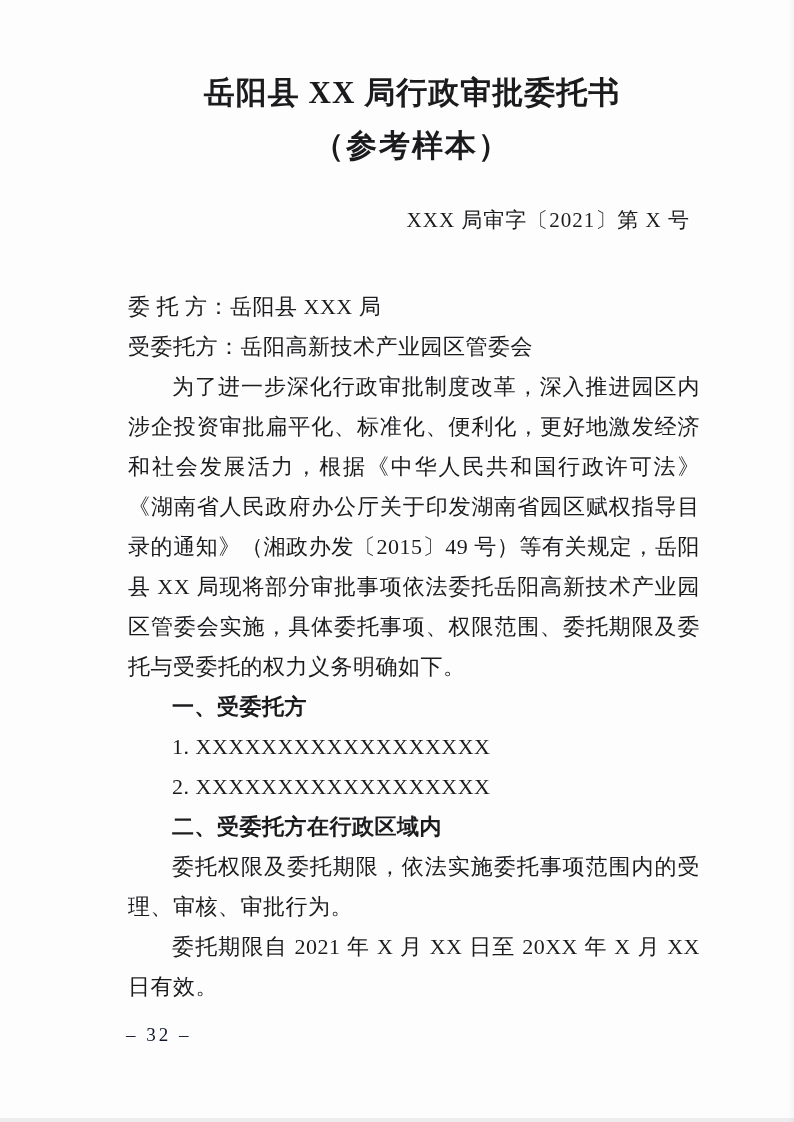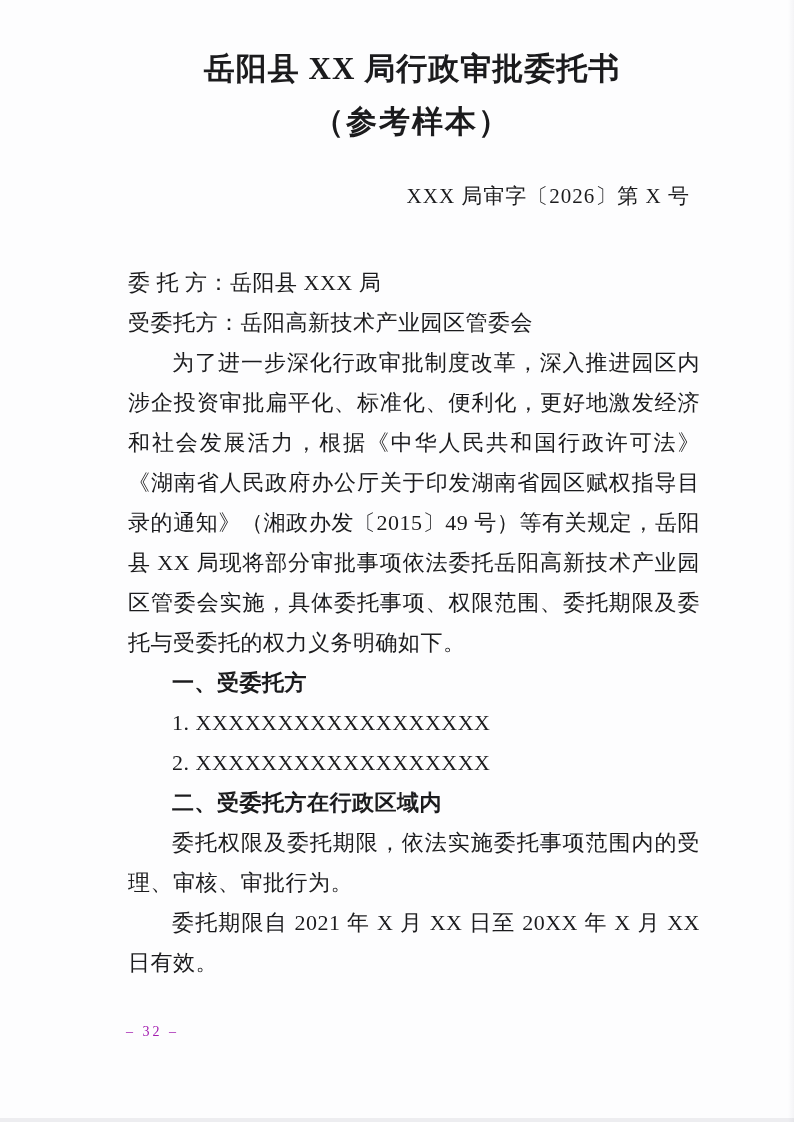--- a/index.html
+++ b/index.html
@@ -27,21 +27,21 @@
   }
   .page::before {
     content: "";
     position: absolute;
     left: 0; bottom: 0;
     width: 100%; height: 4px;
     background: rgba(120,120,140,0.12);
     pointer-events: none;
   }
   .title-block {
-    padding-top: 46px;
+    padding-top: 70px;
     margin-left: 124px;
     width: 576px;
     text-align: center;
   }
   .doc-title {
     font-size: 31px;
     font-weight: bold;
     line-height: 46px;
     letter-spacing: 1px;
     white-space: nowrap;
@@ -71,36 +71,36 @@
     letter-spacing: 0.5px;
   }
   .party-row { white-space: nowrap; }
   .para { text-indent: 2em; }
   .section-heading { text-indent: 2em; font-weight: 600; }
   .list-item { text-indent: 2em; }
   .page-number {
     position: absolute;
     left: 126px;
     top: 1024px;
-    font-size: 14px;
+    font-size: 19px;
     letter-spacing: 3px;
-    color: #a21caf;
+    color: #0f172a;
   }
 </style>
 </head>
 <body>
 
 <div class="page">
 
   <div class="title-block">
     <div class="doc-title">岳阳县 XX 局行政审批委托书</div>
     <div class="doc-subtitle">（参考样本）</div>
   </div>
 
-  <div class="doc-number">XXX 局审字〔2026〕第 X 号</div>
+  <div class="doc-number">XXX 局审字〔2021〕第 X 号</div>
 
   <div class="body-text">
 
     <div class="party-row">
       <span>委 托 方：</span><span>岳阳县 XXX 局</span>
     </div>
 
     <div class="party-row">
       <span>受委托方：</span><span>岳阳高新技术产业园区管委会</span>
     </div>

